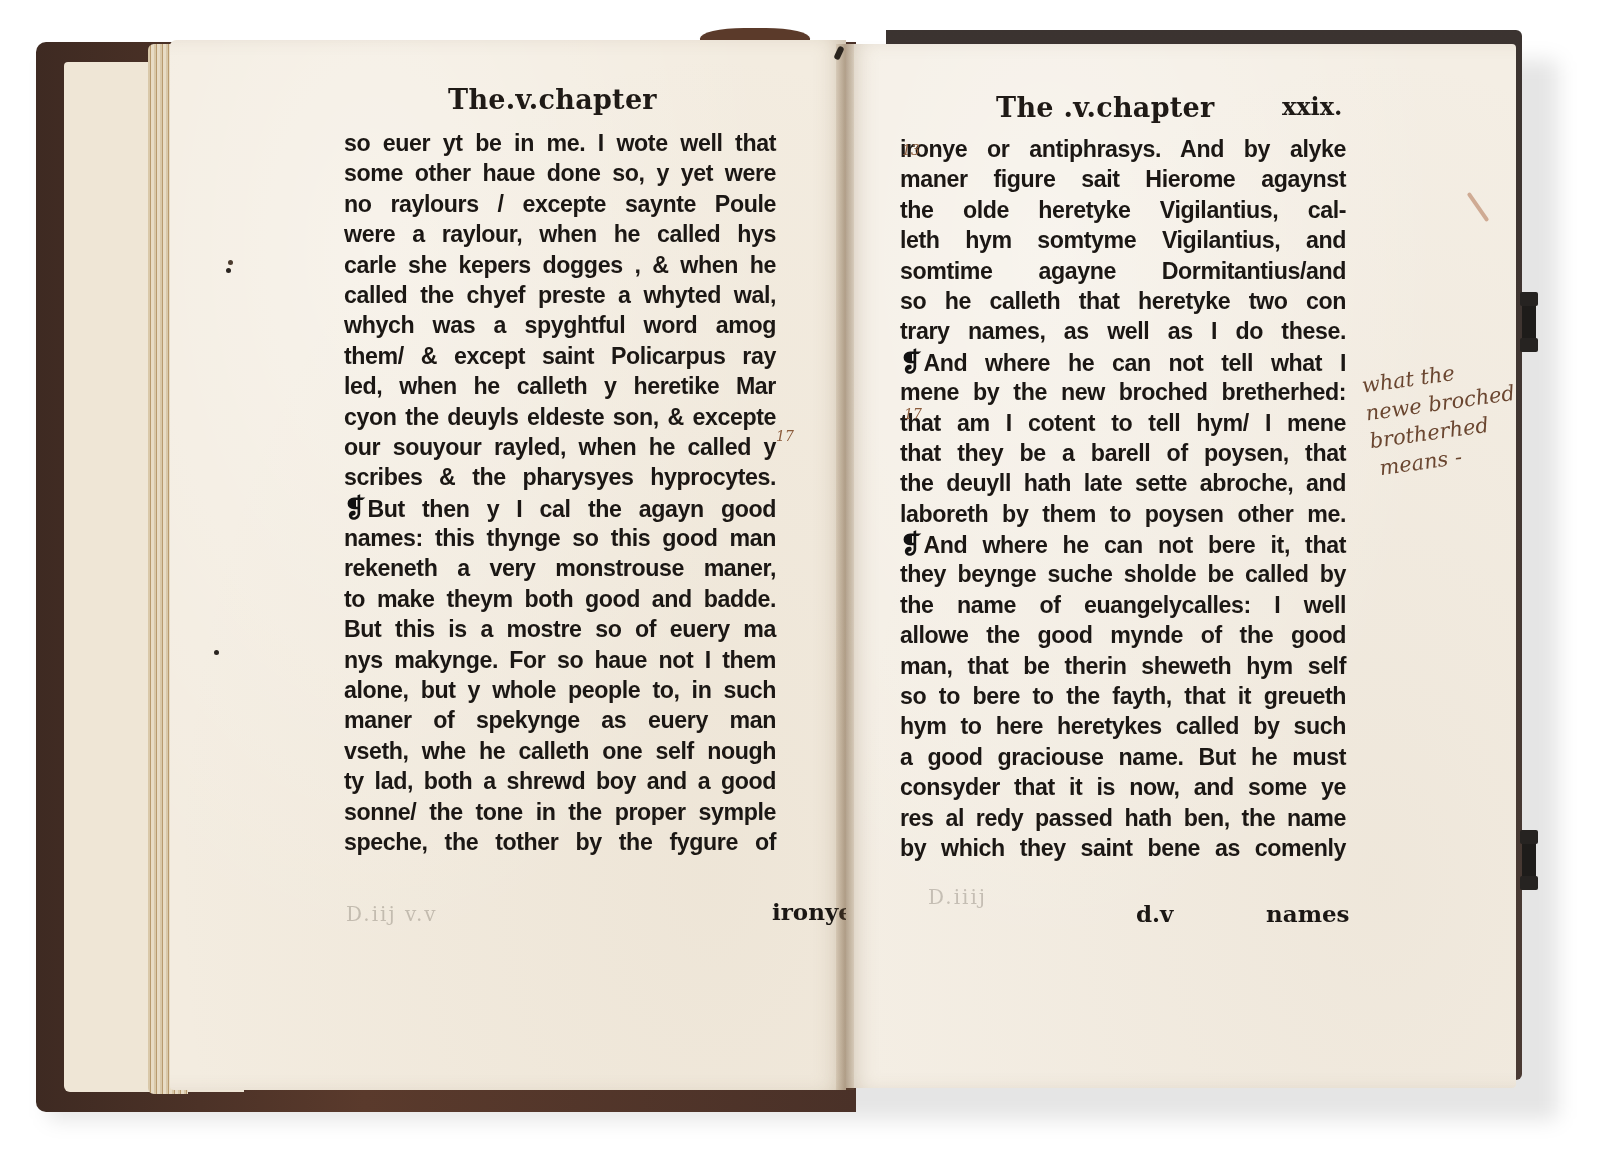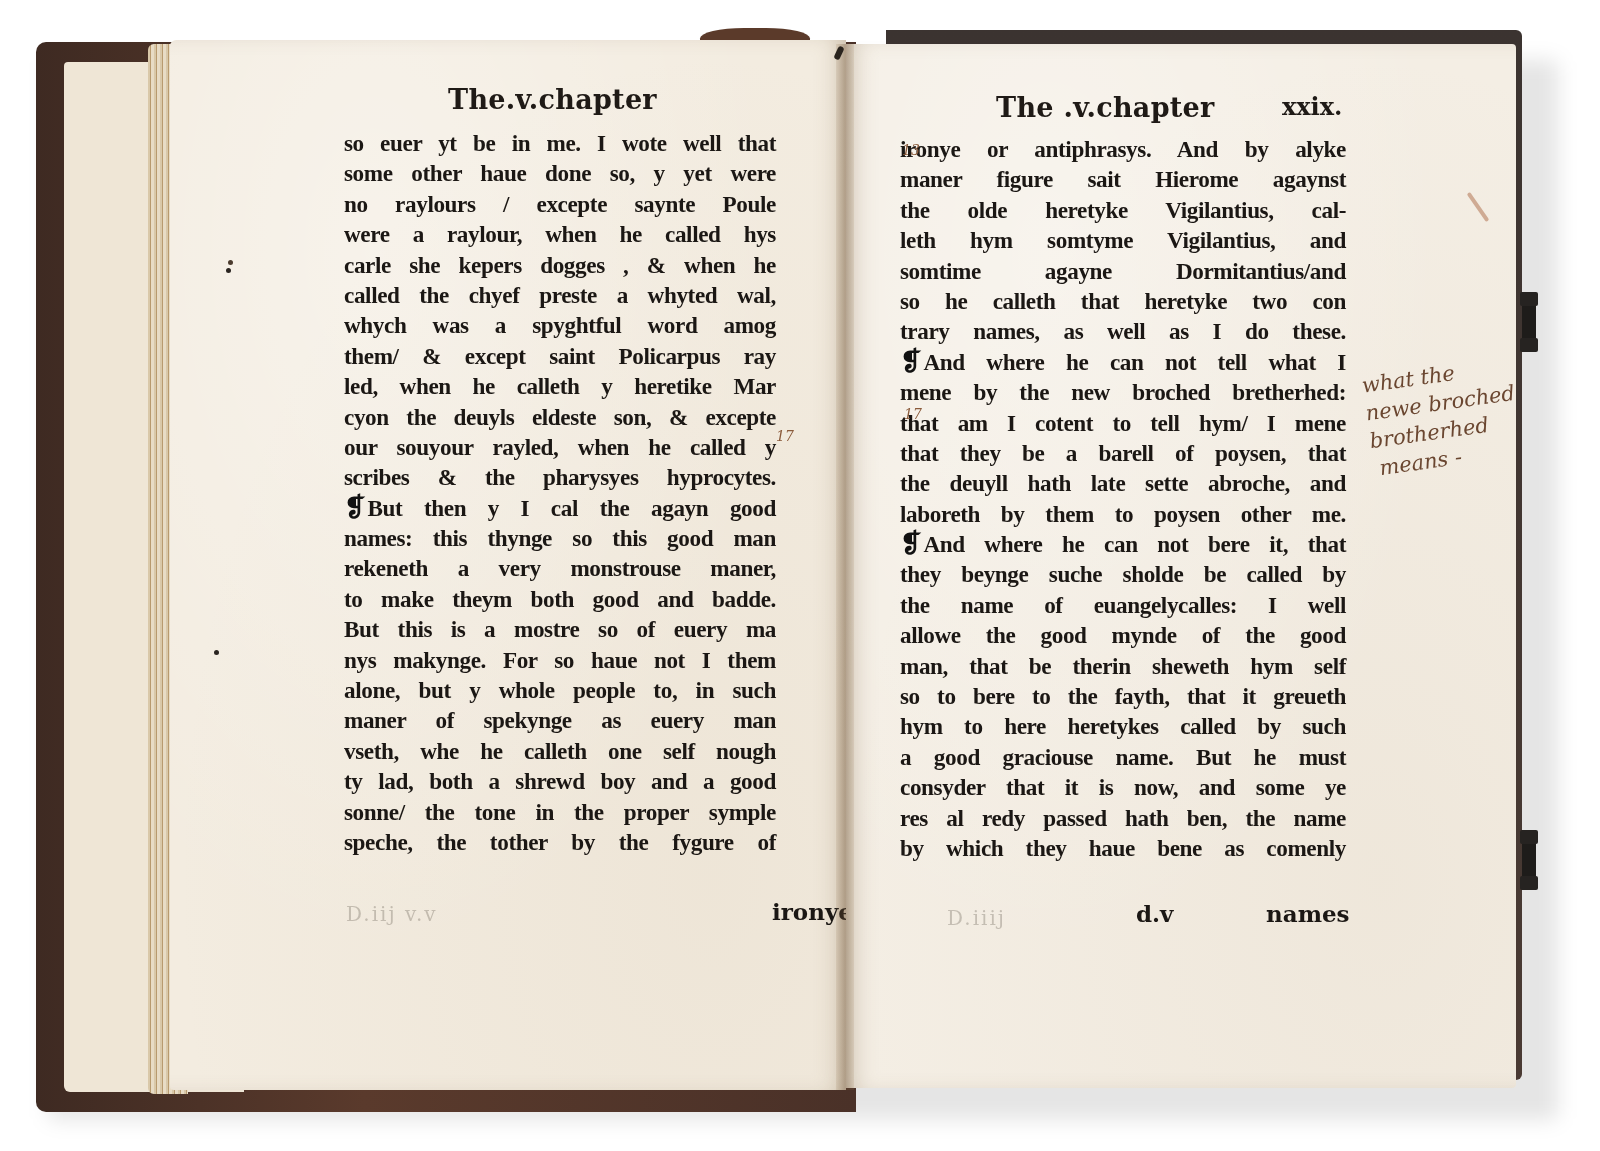--- a/index.html
+++ b/index.html
@@ -63,21 +63,21 @@
     
     .header {
       position: absolute; font-family: "DejaVu Serif", serif; font-weight: bold;
       font-size: 27px; color: #1f1a16; letter-spacing: 0.3px; white-space: nowrap;
     }
     .folio {
       position: absolute; font-family: "DejaVu Serif", serif; font-weight: bold;
       font-size: 24px; color: #1f1a16; white-space: nowrap;
     }
     .text-block {
-      position: absolute; font-family: Liberation Serif, serif; font-weight: bold;
+      position: absolute; font-family: Liberation Sans, sans-serif; font-weight: bold;
       color: #1b1714; font-size: 23.2px; line-height: 30.4px;
       letter-spacing: -0.4px; word-spacing: -1px;
     }
     .line {
       display: block; white-space: nowrap; overflow: visible; height: 30.4px;
       text-align: justify; text-align-last: justify;
     }
     .line.para { }
     .pilcrow {
       display: inline-block; font-size: 26px; margin-right: 2px; color: #111;
@@ -184,25 +184,25 @@
       <span class="line para"><span class="pilcrow">❡</span><span>And where he can not bere it, that</span></span>
       <span class="line"><span>they beynge suche sholde be called by</span></span>
       <span class="line"><span>the name of euangelycalles: I well</span></span>
       <span class="line"><span>allowe the good mynde of the good</span></span>
       <span class="line"><span>man, that be therin sheweth hym self</span></span>
       <span class="line"><span>so to bere to the fayth, that it greueth</span></span>
       <span class="line"><span>hym to here heretykes called by such</span></span>
       <span class="line"><span>a good graciouse name. But he must</span></span>
       <span class="line"><span>consyder that it is now, and some ye</span></span>
       <span class="line"><span>res al redy passed hath ben, the name</span></span>
-      <span class="line"><span>by which they haue bene as comenly</span></span>
+      <span class="line"><span>by which they saint bene as comenly</span></span>
     </div>
   <div class="signature" style="left:290px; top:856px;">d.v</div>
   <div class="catchword" style="left:420px; top:856px;">names</div>
-  <div class="bleed" style="left:82px; top:862px;margin-left:19px;">D.iiij</div>
+  <div class="bleed" style="left:82px; top:841px;">D.iiij</div>
   <span class="pen-stroke" style="left:630px; top:146px;"></span>
 </div>
 
 <div class="gutter"></div>
 <div class="thread"></div>
 
 <span class="marg-mark" style="left:902px; top:142px;">13</span>
 <span class="marg-mark" style="left:904px; top:406px;">17</span>
 <span class="marg-mark" style="left:776px; top:428px;">17</span>
 

